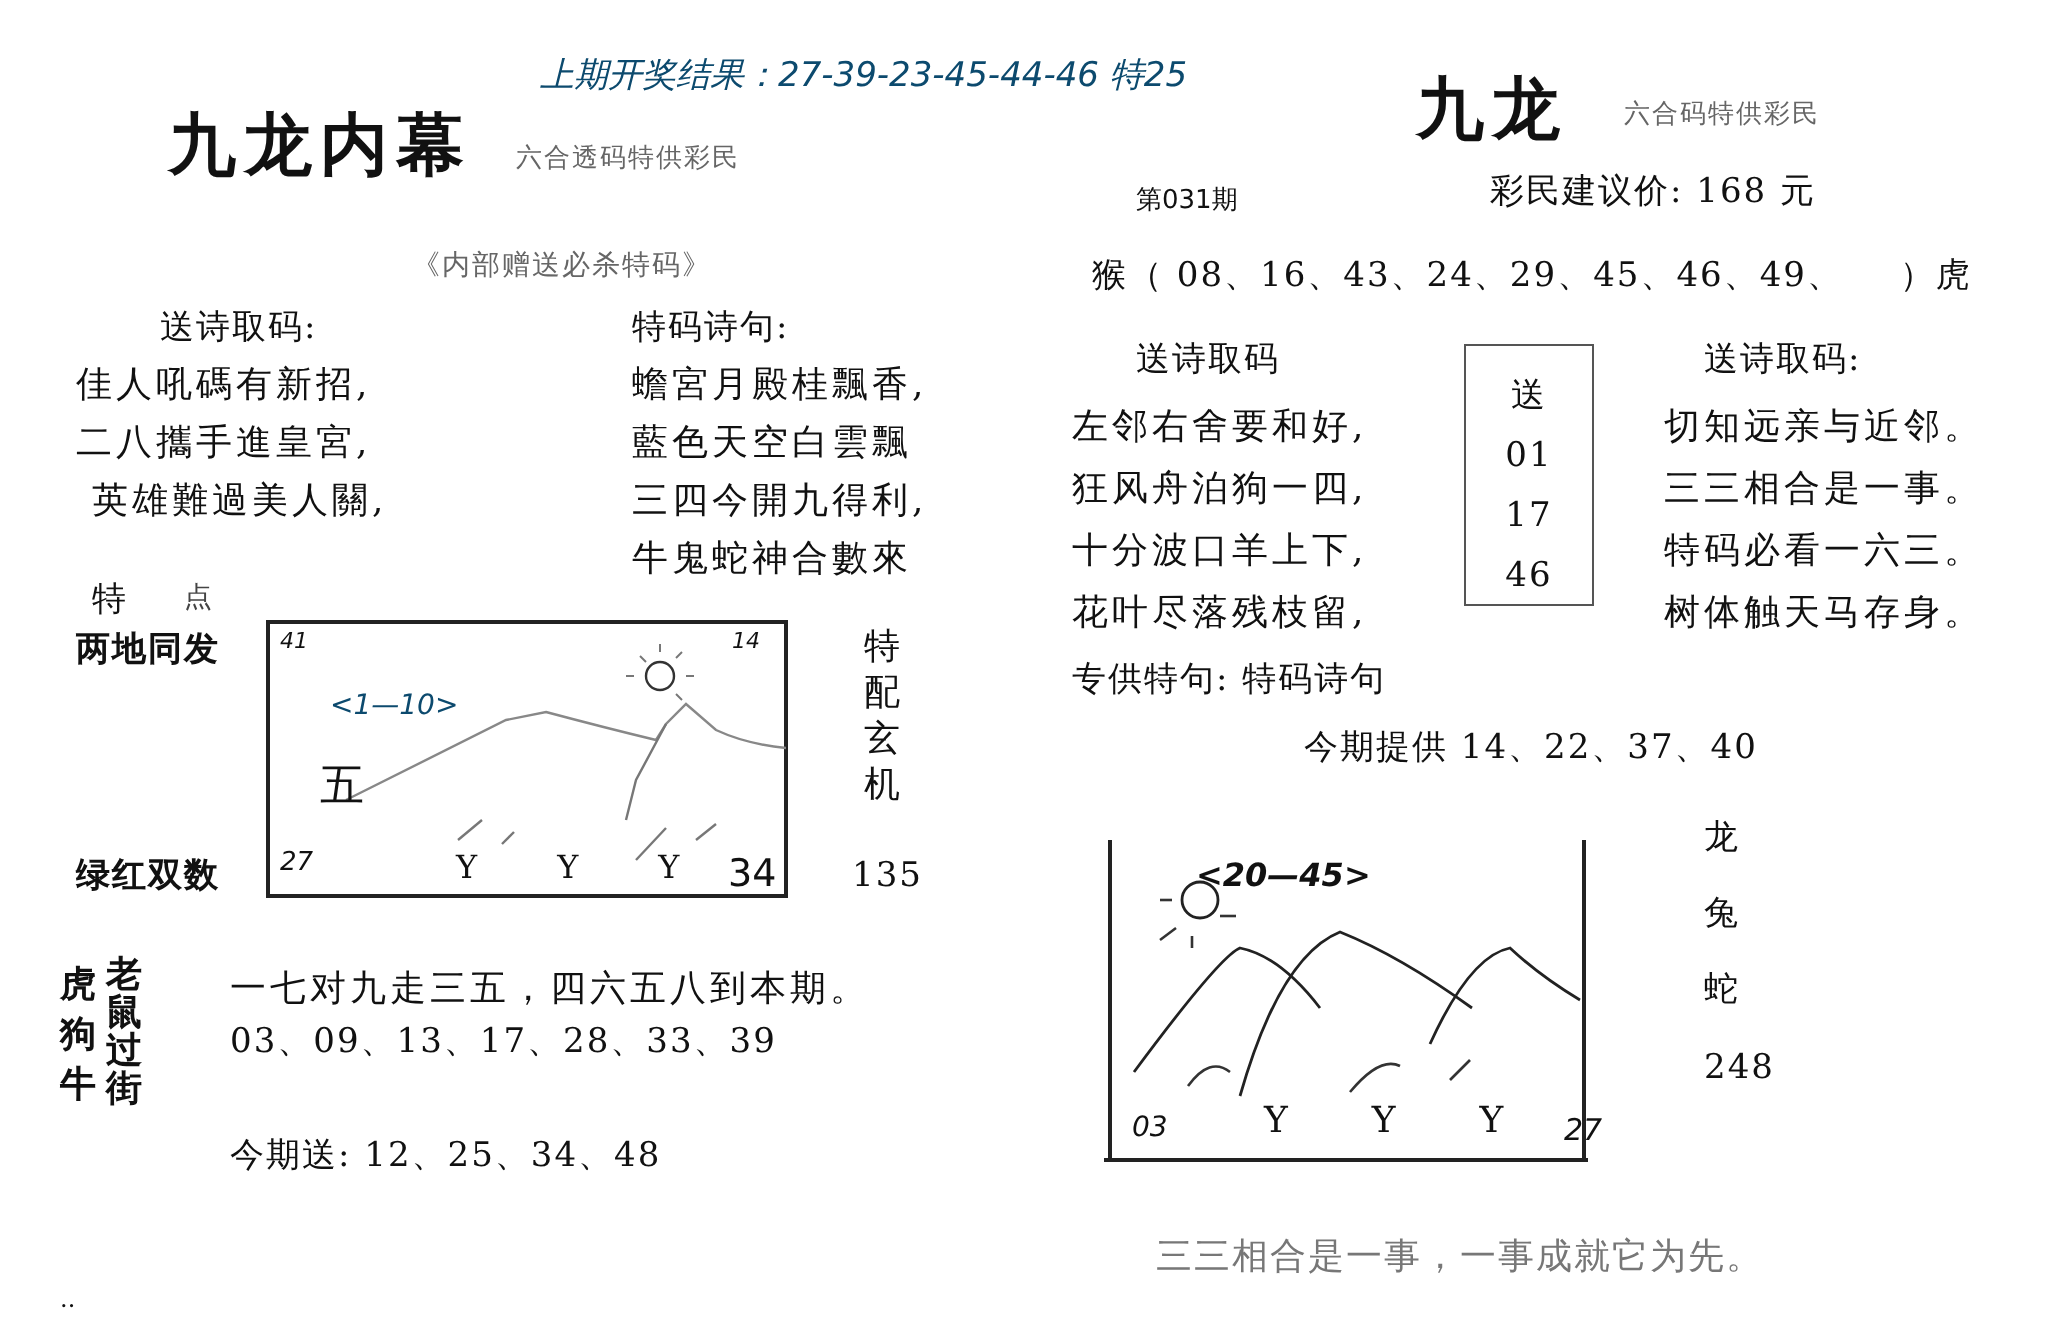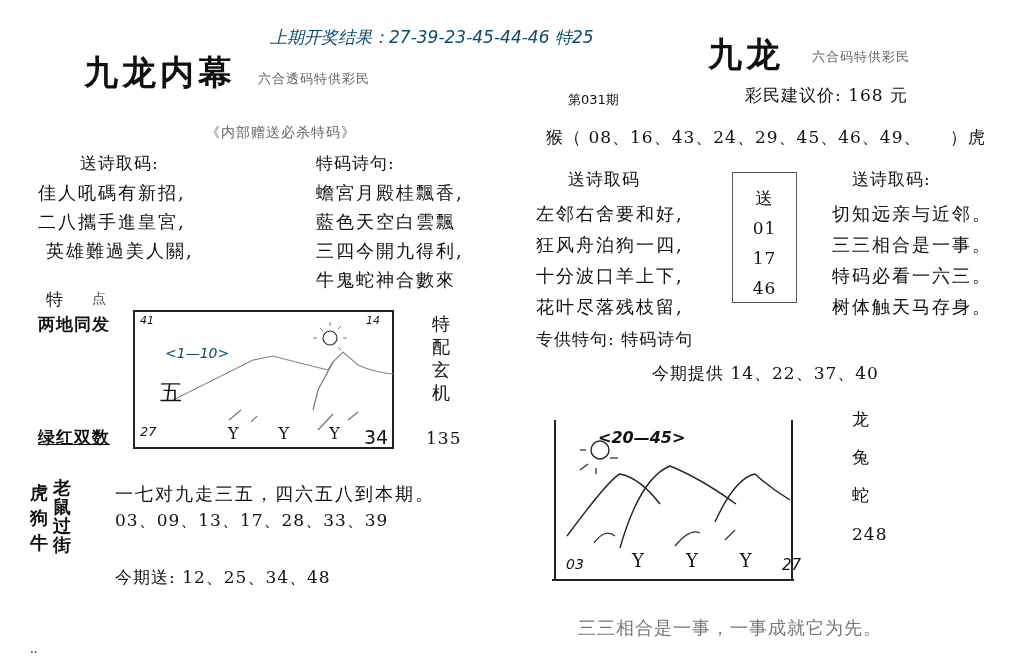--- a/index.html
+++ b/index.html
@@ -40,21 +40,21 @@
   <div class="t18">蟾宮月殿桂飄香,</div>
   <div class="t18">藍色天空白雲飄</div>
   <div class="t18">三四今開九得利,</div>
   <div class="t18">牛鬼蛇神合數來</div>
 </div>
 
 <div class="abs t17" style="left:46px; top:288px;">特</div>
 <div class="abs" style="left:92px; top:290px; font-size:14px; color:#444;">点</div>
 
 <div class="abs t17" style="left:38px; top:313px; font-weight:bold;">两地同发</div>
-<div class="abs t17" style="left:38px; top:426px; font-weight:bold;text-decoration:underline;">绿红双数</div>
+<div class="abs t17" style="left:38px; top:426px; font-weight:bold;">绿红双数</div>
 
 <div class="box" style="left:133px; top:310px; width:261px; height:139px;"></div>
 <svg style="left:133px; top:310px;" width="262" height="140">
   <circle cx="197" cy="28" r="7" fill="none" stroke="#333" stroke-width="1.2"></circle>
   <g stroke="#777" stroke-width="1">
       <line x1="197" y1="12" x2="197" y2="16"></line>
       <line x1="210" y1="28" x2="214" y2="28"></line>
       <line x1="180" y1="28" x2="184" y2="28"></line>
       <line x1="187" y1="18" x2="190" y2="21"></line>
       <line x1="205" y1="19" x2="208" y2="16"></line>

